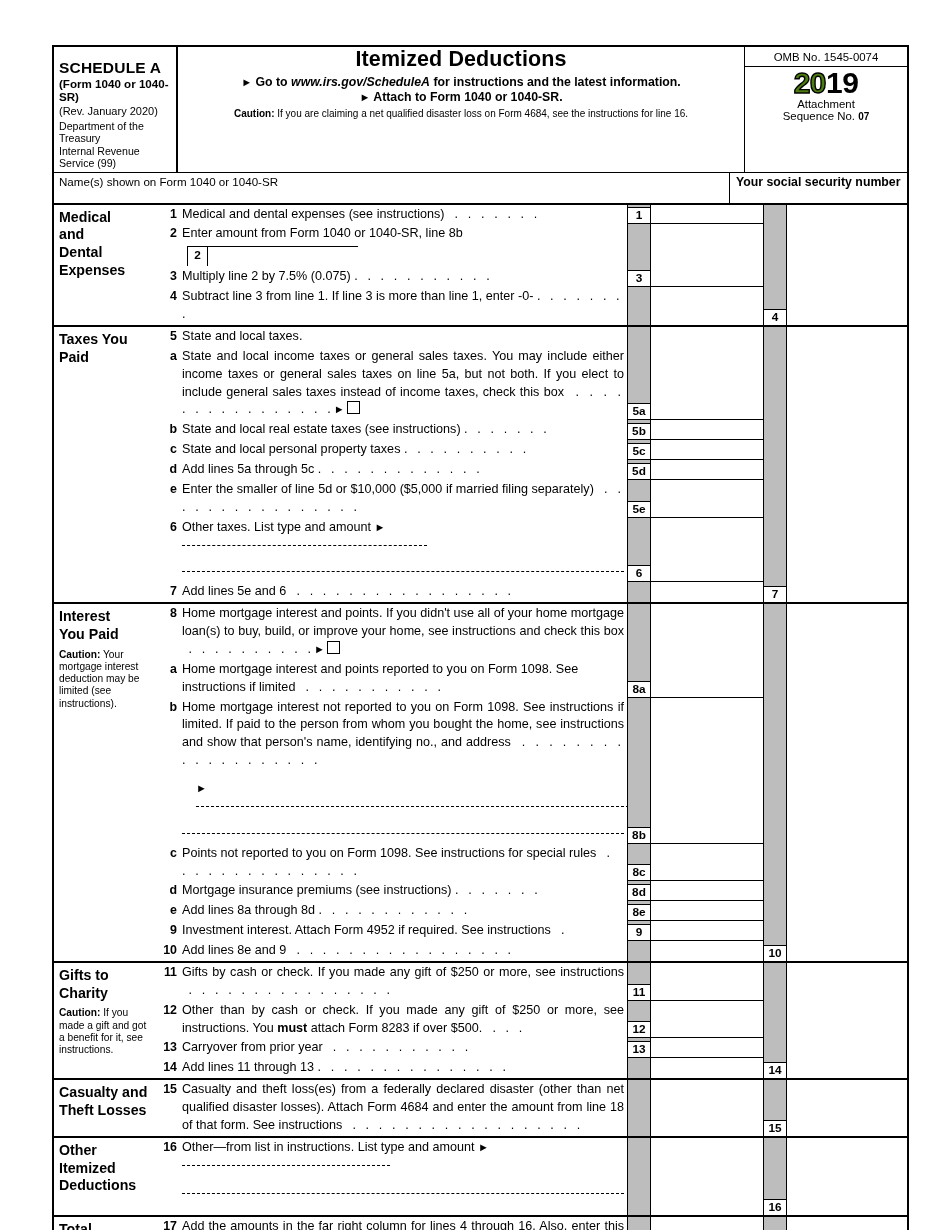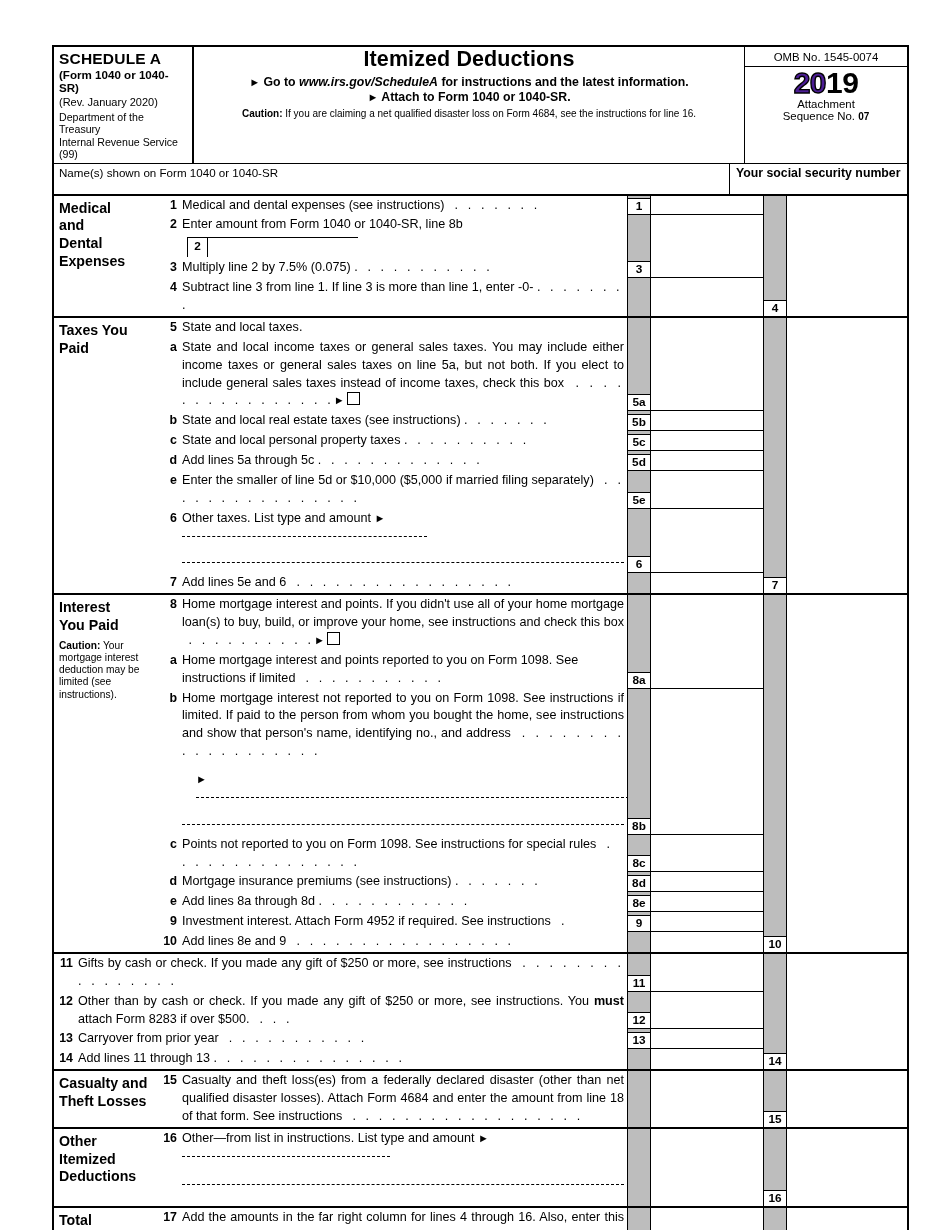--- a/index.html
+++ b/index.html
@@ -31,23 +31,23 @@
   }
   .b { font-weight: bold; }
   .bi { font-weight: bold; font-style: italic; }
 
   
   .hdr {
     display: flex;
     border-bottom: 1.5px solid #000;
   }
   .hdr-left {
-    width: 140px;
+    width: 124px;
     box-sizing: border-box;
-    padding: 3px 6px 2px 5px;
+    padding: 12px 6px 2px 5px;
     border-right: 2px solid #000;
     line-height: 1.14;
   }
   .sched-a {
     font-size: 15.5px;
     font-weight: bold;
     letter-spacing: .2px;
     margin-bottom: 0px;
   }
   .sched-sub {
@@ -86,21 +86,21 @@
     border-bottom: 1.5px solid #000;
   }
   .yearbox { padding: 2px 0 0; }
   .yr {
     font-size: 30px;
     font-weight: bold;
     line-height: 0.92;
     letter-spacing: -0.5px;
   }
   .yr .hollow {
-    color: #4c1d95;
+    color: #4d7c0f;
     -webkit-text-stroke: 1.4px #000;
   }
   .attach-seq {
     font-size: 11.4px;
     line-height: 1.12;
     padding: 1px 0 2px;
   }
   .attach-seq .no { font-size: 10px; font-weight: bold; }
 
   
@@ -683,20 +683,28 @@
         <div class="colC">
               <div class="tag">10</div>
             </div>
         <div class="colD"></div>
       </div>
 
     </div>
   </div>
 
   <div class="section">
+    <div class="sec-label">
+      <div>Gifts to</div>
+      <div>Charity</div>
+      <div class="cautionnote">
+        <b>Caution:</b>
+        <span>If you made a gift and got a benefit for it, see instructions.</span>
+      </div>
+    </div>
     <div class="sec-lines">
 
       <div class="ln">
         <div class="ln-text">
           <div class="num">11</div>
           <div class="txt just">
             <span>Gifts by cash or check. If you made any gift of $250 or more, see instructions</span>
             <span class="dots">&nbsp;. . . . . . . . . . . . . . . .</span>
           </div>
         </div>

